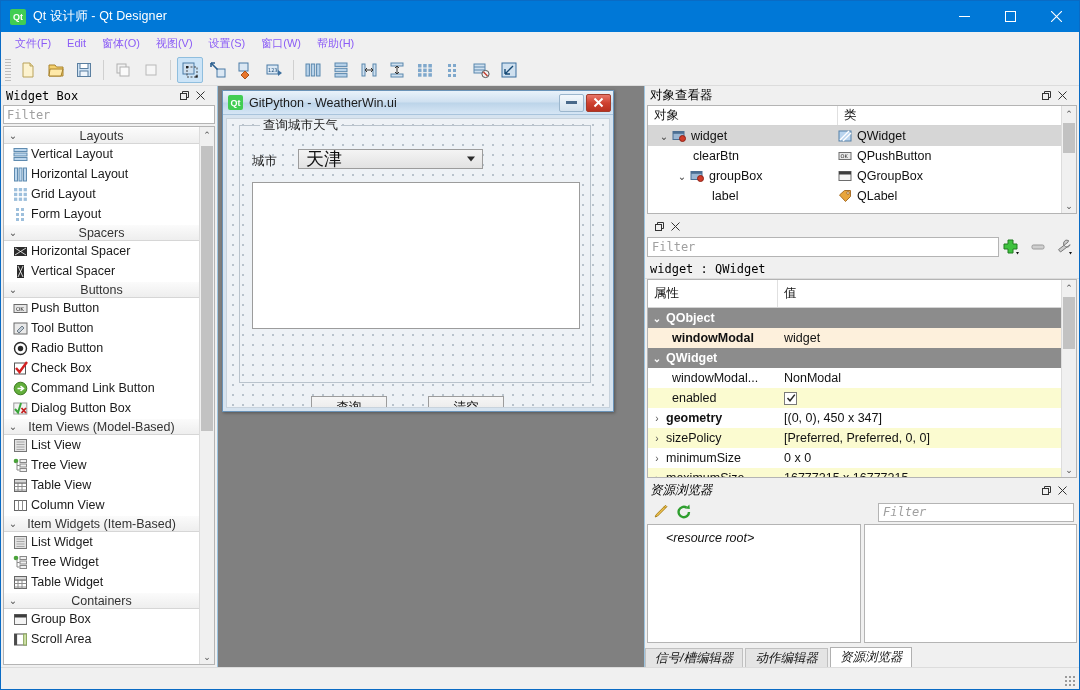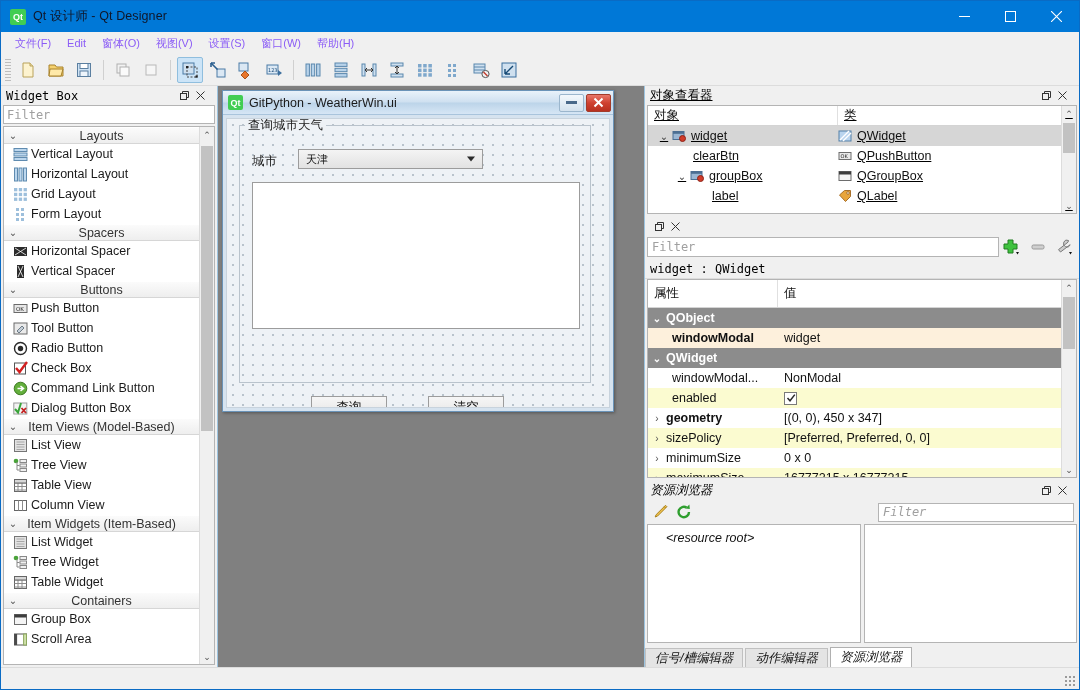--- a/index.html
+++ b/index.html
@@ -30,21 +30,21 @@
   }
   .title-icon {
     width: 16px; height: 16px; margin-left: 9px; margin-right: 7px;
     border-radius: 2px;
     background: #41cd52;
     display: flex; align-items: center; justify-content: center;
     font-size: 9px; font-weight: bold; color: #ffffff;
     font-family: "Liberation Sans", sans-serif;
   }
   .title-text {
-    font-size: 12.5px; letter-spacing: .1px; color: #0f172a;
+    font-size: 12.5px; letter-spacing: .1px; color: #ffffff;
     white-space: nowrap;
   }
   .win-controls { position: absolute; right: 0; top: 0; height: 31px; display: flex; }
   .win-btn {
     width: 46px; height: 31px;
     display: flex; align-items: center; justify-content: center;
     color: #ffffff;
   }
   .win-btn svg { display: block; }
 
@@ -189,35 +189,35 @@
     background-position: 1px 1px;
     border: 1px solid #c8d3dd;
     overflow: hidden;
   }
   .groupbox {
     position: absolute; left: 12px; top: 6px; width: 352px; height: 258px;
     border: 1px solid #b9c3cc;
     background: transparent;
   }
   .groupbox-title {
-    position: absolute; left: 5px; top: -9px;
+    position: absolute; left: 20px; top: -9px;
     background: #eef2f6; padding: 0 3px;
     font-size: 12.5px; color: #1a1a1a; white-space: nowrap;
   }
   .gb-label {
     position: absolute; left: 12px; top: 27px;
     font-size: 12.5px; color: #1a1a1a;
   }
   .combo {
     position: absolute; left: 58px; top: 23px; width: 185px; height: 20px;
     background: linear-gradient(to bottom, #f4f4f4, #e2e2e2);
     border: 1px solid #9c9c9c;
     display: flex; align-items: center;
     padding-left: 7px;
-    font-size: 11px; color: #111;
+    font-size: 18px; color: #111;
   }
   .combo .arrow {
     position: absolute; right: 7px; top: 50%; transform: translateY(-50%);
     width: 0; height: 0;
     border-left: 4px solid transparent; border-right: 4px solid transparent;
     border-top: 5px solid #2b2b2b;
   }
   .textedit {
     position: absolute; left: 12px; top: 56px; width: 328px; height: 147px;
     background: #ffffff; border: 1px solid #9c9c9c;
@@ -235,21 +235,21 @@
   
   .right-col {
     width: 435px; min-width: 435px;
     background: #f0f0f0;
     display: flex; flex-direction: column;
     border-left: 1px solid #9dc4e0;
     min-height: 0;
   }
 
   
-  .objinspect { height: 131px; min-height: 131px; text-decoration: underline; }
+  .objinspect { height: 131px; min-height: 131px; }
   .tree-wrap {
     flex: 1; display: flex; margin: 0 2px 3px 2px;
     border: 1px solid #b4b4b4; background: #fff; min-height: 0;
   }
   .tree-main { flex: 1; display: flex; flex-direction: column; min-width: 0; }
   .tree-head {
     height: 20px; display: flex; min-height: 20px;
     background: #ffffff; border-bottom: 1px solid #d4d4d4;
   }
   .tree-head .th {

